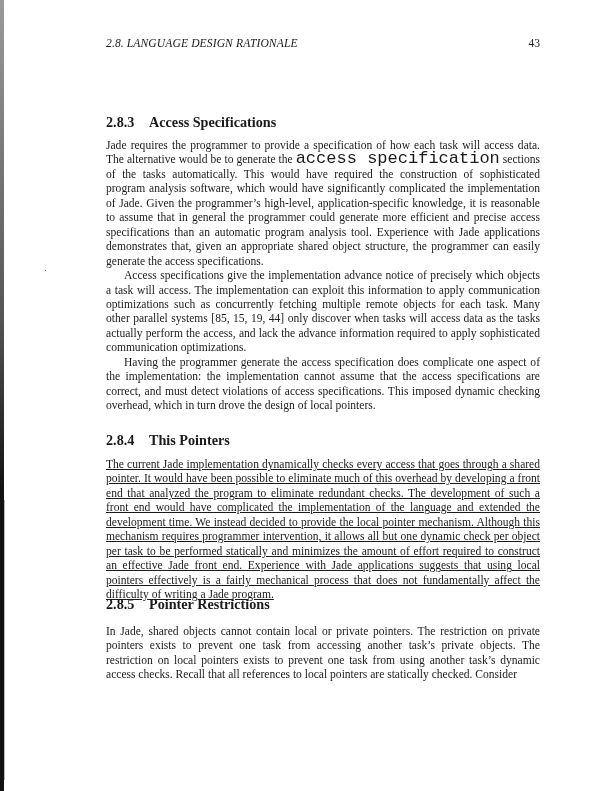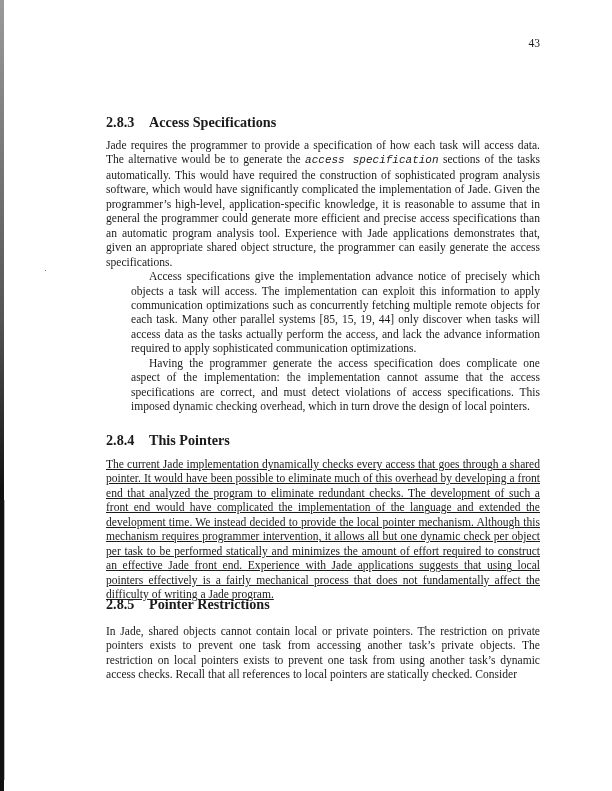--- a/index.html
+++ b/index.html
@@ -73,46 +73,45 @@
       font-size: 11.55px;
       line-height: 14.45px;
       text-align: justify;
       hyphens: manual;
     }
     .para p {
       margin: 0;
     }
     .para p.indent {
       text-indent: 18px;
-      margin-left: 25px;
     }
     .mono {
       font-family: "Liberation Mono", "DejaVu Sans Mono", monospace;
-      font-size: 11px;
-      font-style: italic;
+      font-size: 17px;
     }
     .stray-dot {
       position: absolute;
       left: 45px;
       top: 270px;
       width: 1px;
       height: 1px;
       background: #777;
     }
   </style>
 </head>
 <body>
 
 <div class="scan-edge"></div>
 <div class="scan-edge-inner"></div>
 <div class="stray-dot"></div>
 
 <div class="page">
 
   <div class="running-head">
+    <span class="title">2.8.  LANGUAGE DESIGN RATIONALE</span>
     <span class="pageno">43</span>
   </div>
 
   <div class="section-heading" style="top:114px;font-family:Liberation Serif, serif;">
     <span class="num">2.8.3</span><span>Access Specifications</span>
   </div>
 
   <div class="para" style="top:138px;">
     <p><span>Jade requires the programmer to provide a specification of how each task will access data. The alternative would be to generate the </span><span class="mono">access specification</span><span> sections of the tasks automatically. This would have required the construction of sophisticated program analysis software, which would have significantly complicated the implementation of Jade.  Given the programmer’s high-level, application-specific knowledge, it is reasonable to assume that in general the programmer could generate more efficient and precise access specifications than an automatic program analysis tool.  Experience with Jade applications demonstrates that, given an appropriate shared object structure, the programmer can easily generate the access specifications.</span></p>
     <p class="indent">Access specifications give the implementation advance notice of precisely which objects a task will access.  The implementation can exploit this information to apply communication optimizations such as concurrently fetching multiple remote objects for each task.  Many other parallel systems [85, 15, 19, 44] only discover when tasks will access data as the tasks actually perform the access, and lack the advance information required to apply sophisticated communication optimizations.</p>

